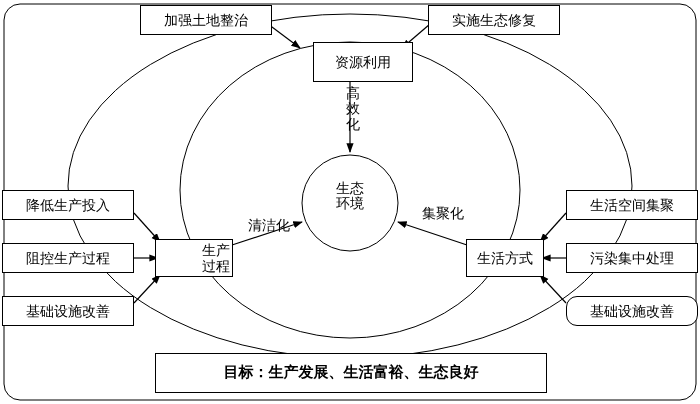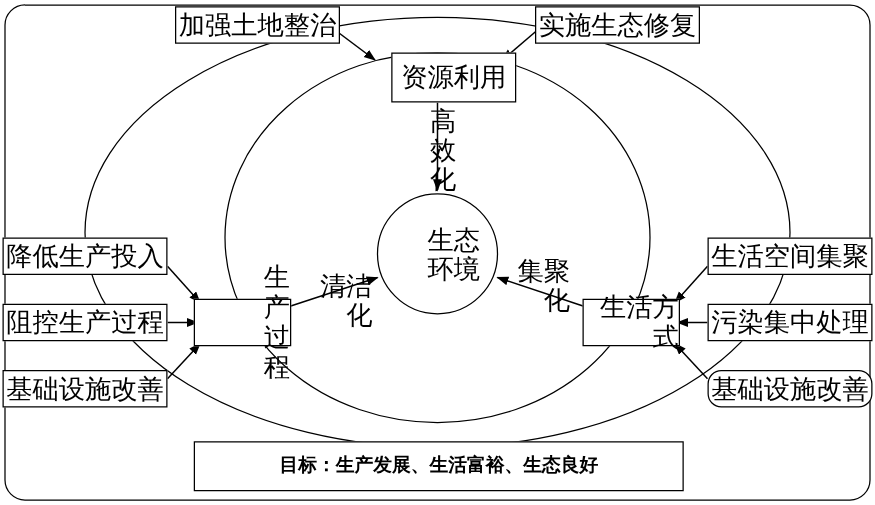--- a/index.html
+++ b/index.html
@@ -40,21 +40,21 @@
   }
   .label {
     position: absolute;
     background: transparent;
     color: #000;
     text-align: center;
     line-height: 1.1;
     white-space: pre-line;
     z-index: 4;
   }
-  .fs15 { font-size: 21px; text-align: right; }
+  .fs15 { font-size: 14px; }
   .fs16 { font-size: 15px; font-weight: bold; }
 </style>
 </head>
 <body>
 
 <div id="stage">
 
   <svg class="layer" viewBox="0 0 700 404">
     <defs>
       <marker id="arrow" markerWidth="9" markerHeight="9" refX="7.2" refY="3" orient="auto" markerUnits="strokeWidth">
@@ -96,21 +96,21 @@
 
   <div class="label fs15" style="left:316px; top:181px; width:68px;">生态
 环境</div>
 
   <div class="label fs15" style="left:344px; top:86px; width:18px;">高
 效
 化</div>
 
   <div class="label fs15" style="left:240px; top:218px; width:58px;">清洁化</div>
 
-  <div class="label fs15" style="left:398px; top:206px; width:58px;">集聚化</div>
+  <div class="label fs15" style="left:414px; top:206px; width:58px;">集聚化</div>
 
   <div class="node fs15" style="left:155px; top:239px; width:78px; height:38px;padding-left:44px;">生产过程</div>
 
   <div class="node fs15" style="left:466px; top:239px; width:78px; height:38px;">生活方式</div>
 
   <div class="node fs15" style="left:2px; top:190px; width:132px; height:30px;">降低生产投入</div>
 
   <div class="node fs15" style="left:2px; top:243px; width:132px; height:30px;">阻控生产过程</div>
 
   <div class="node fs15" style="left:2px; top:296px; width:132px; height:30px;">基础设施改善</div>

